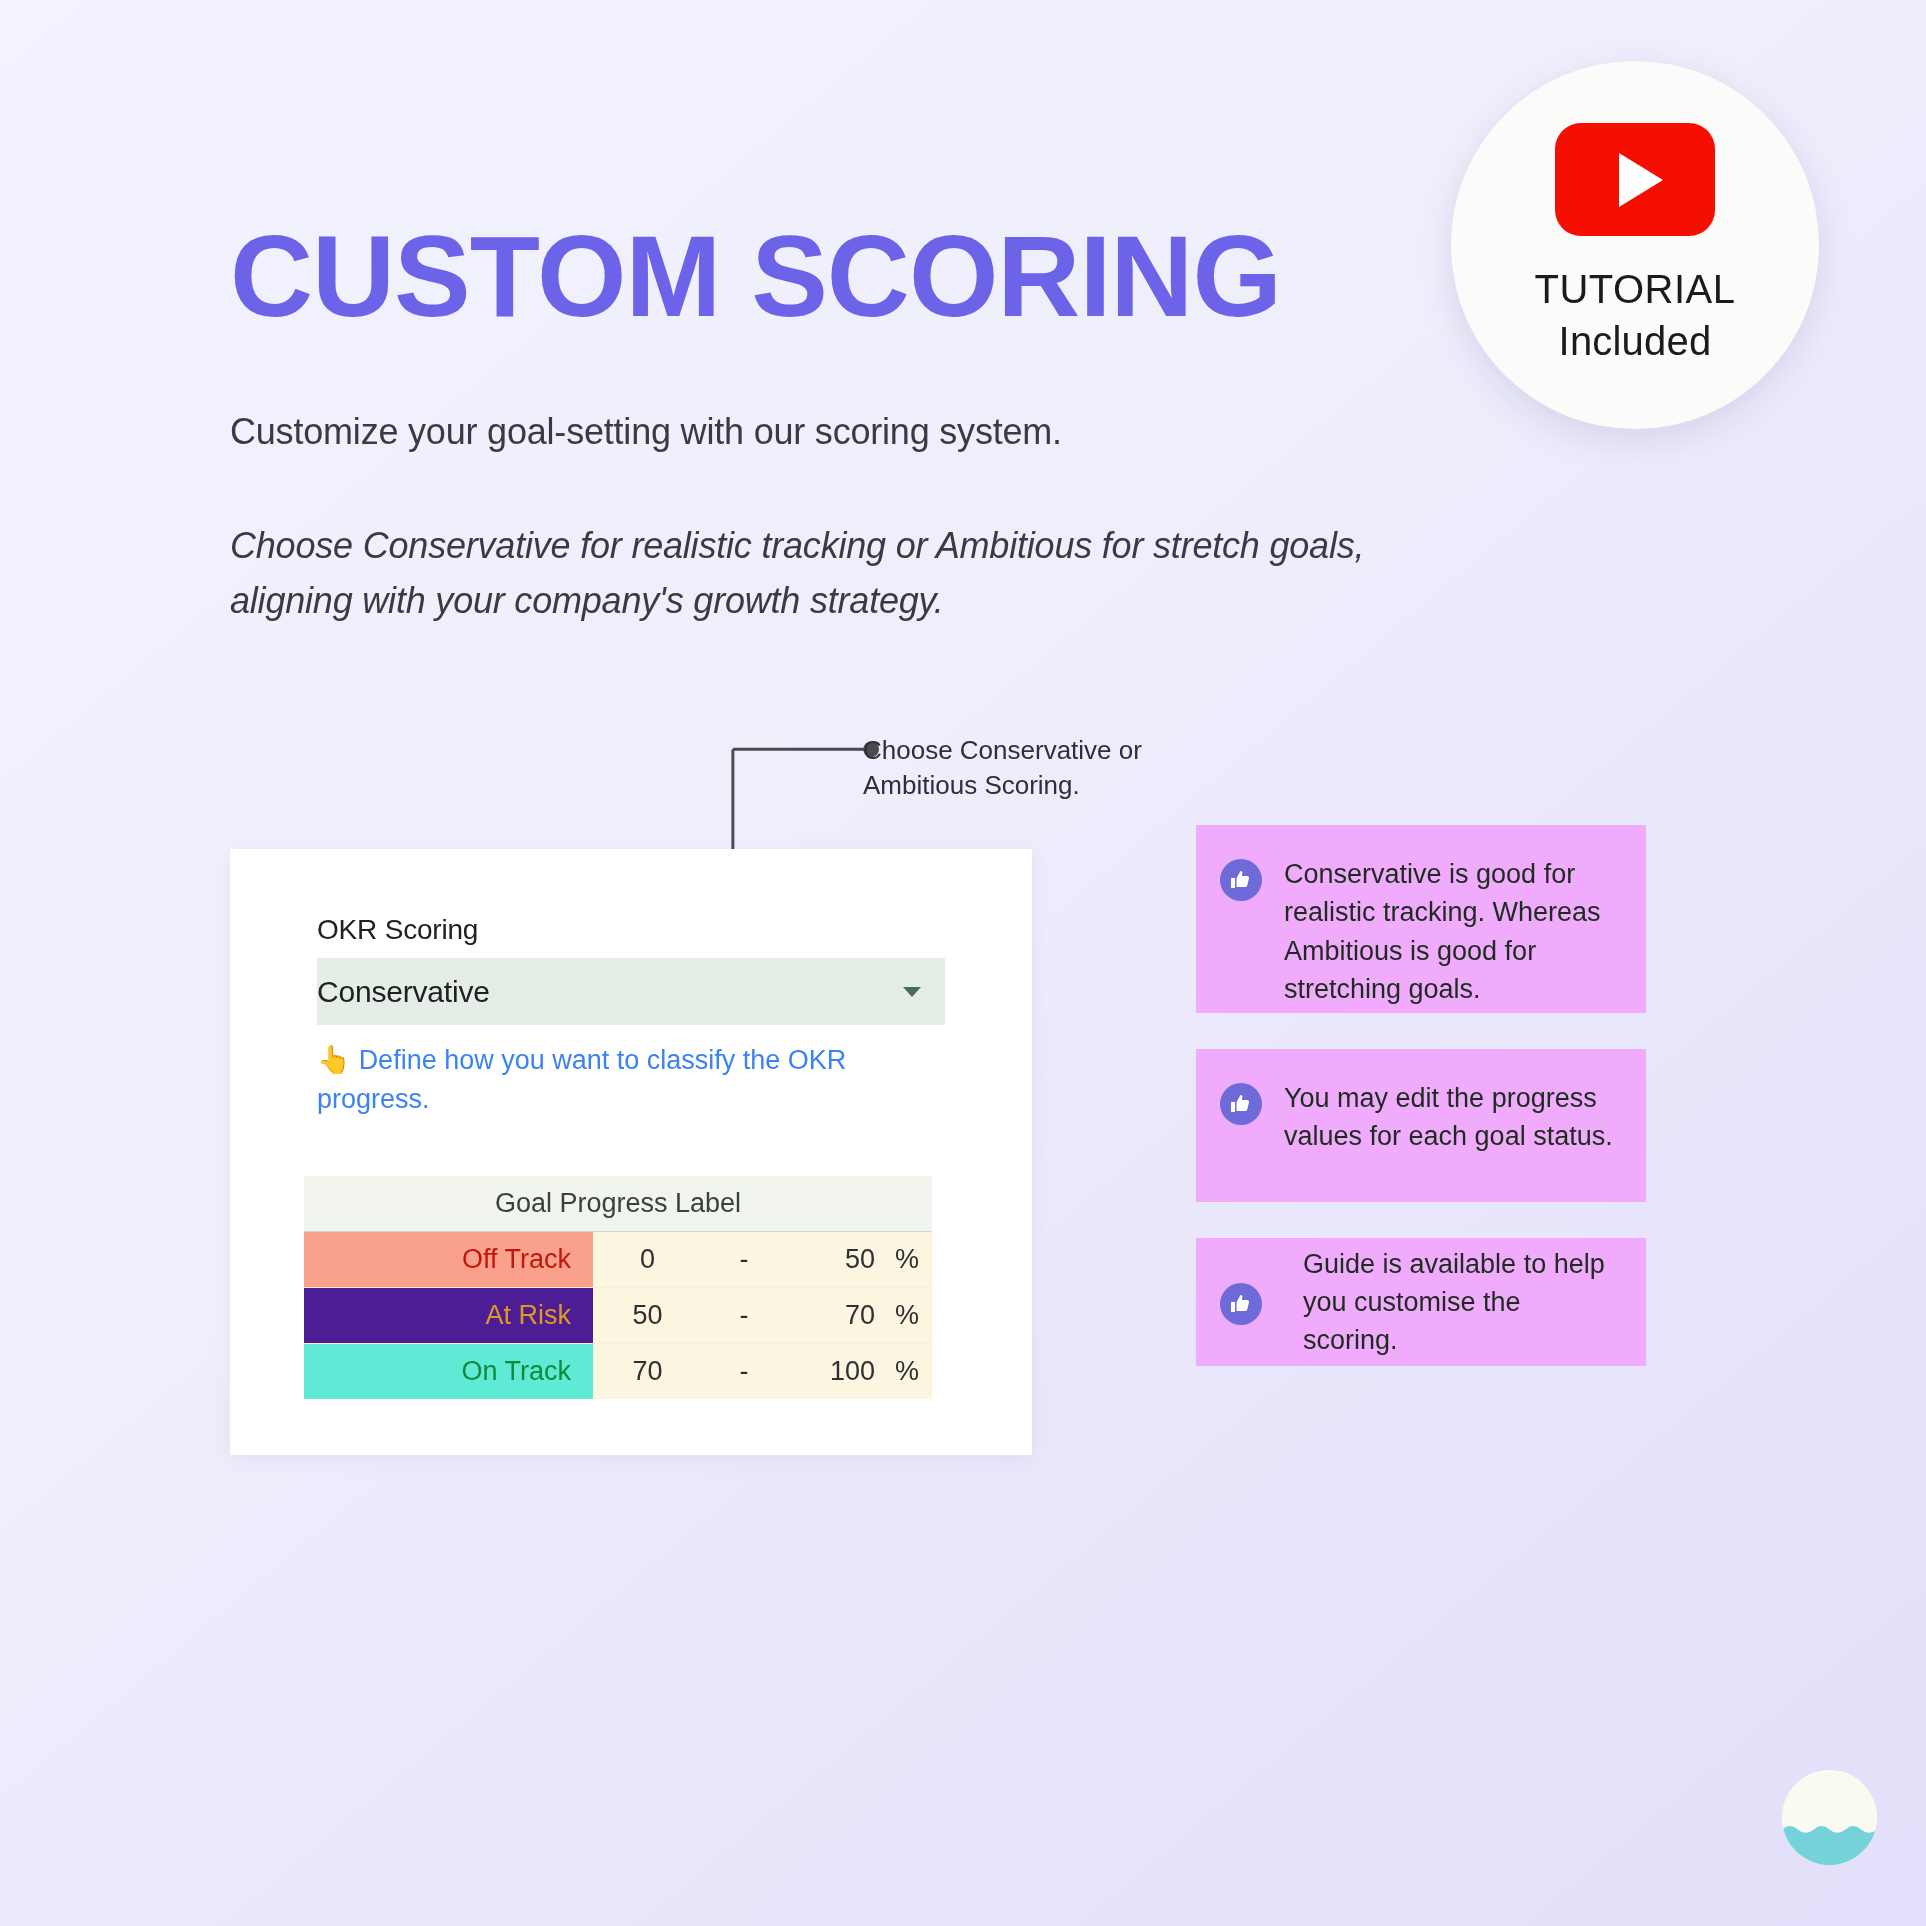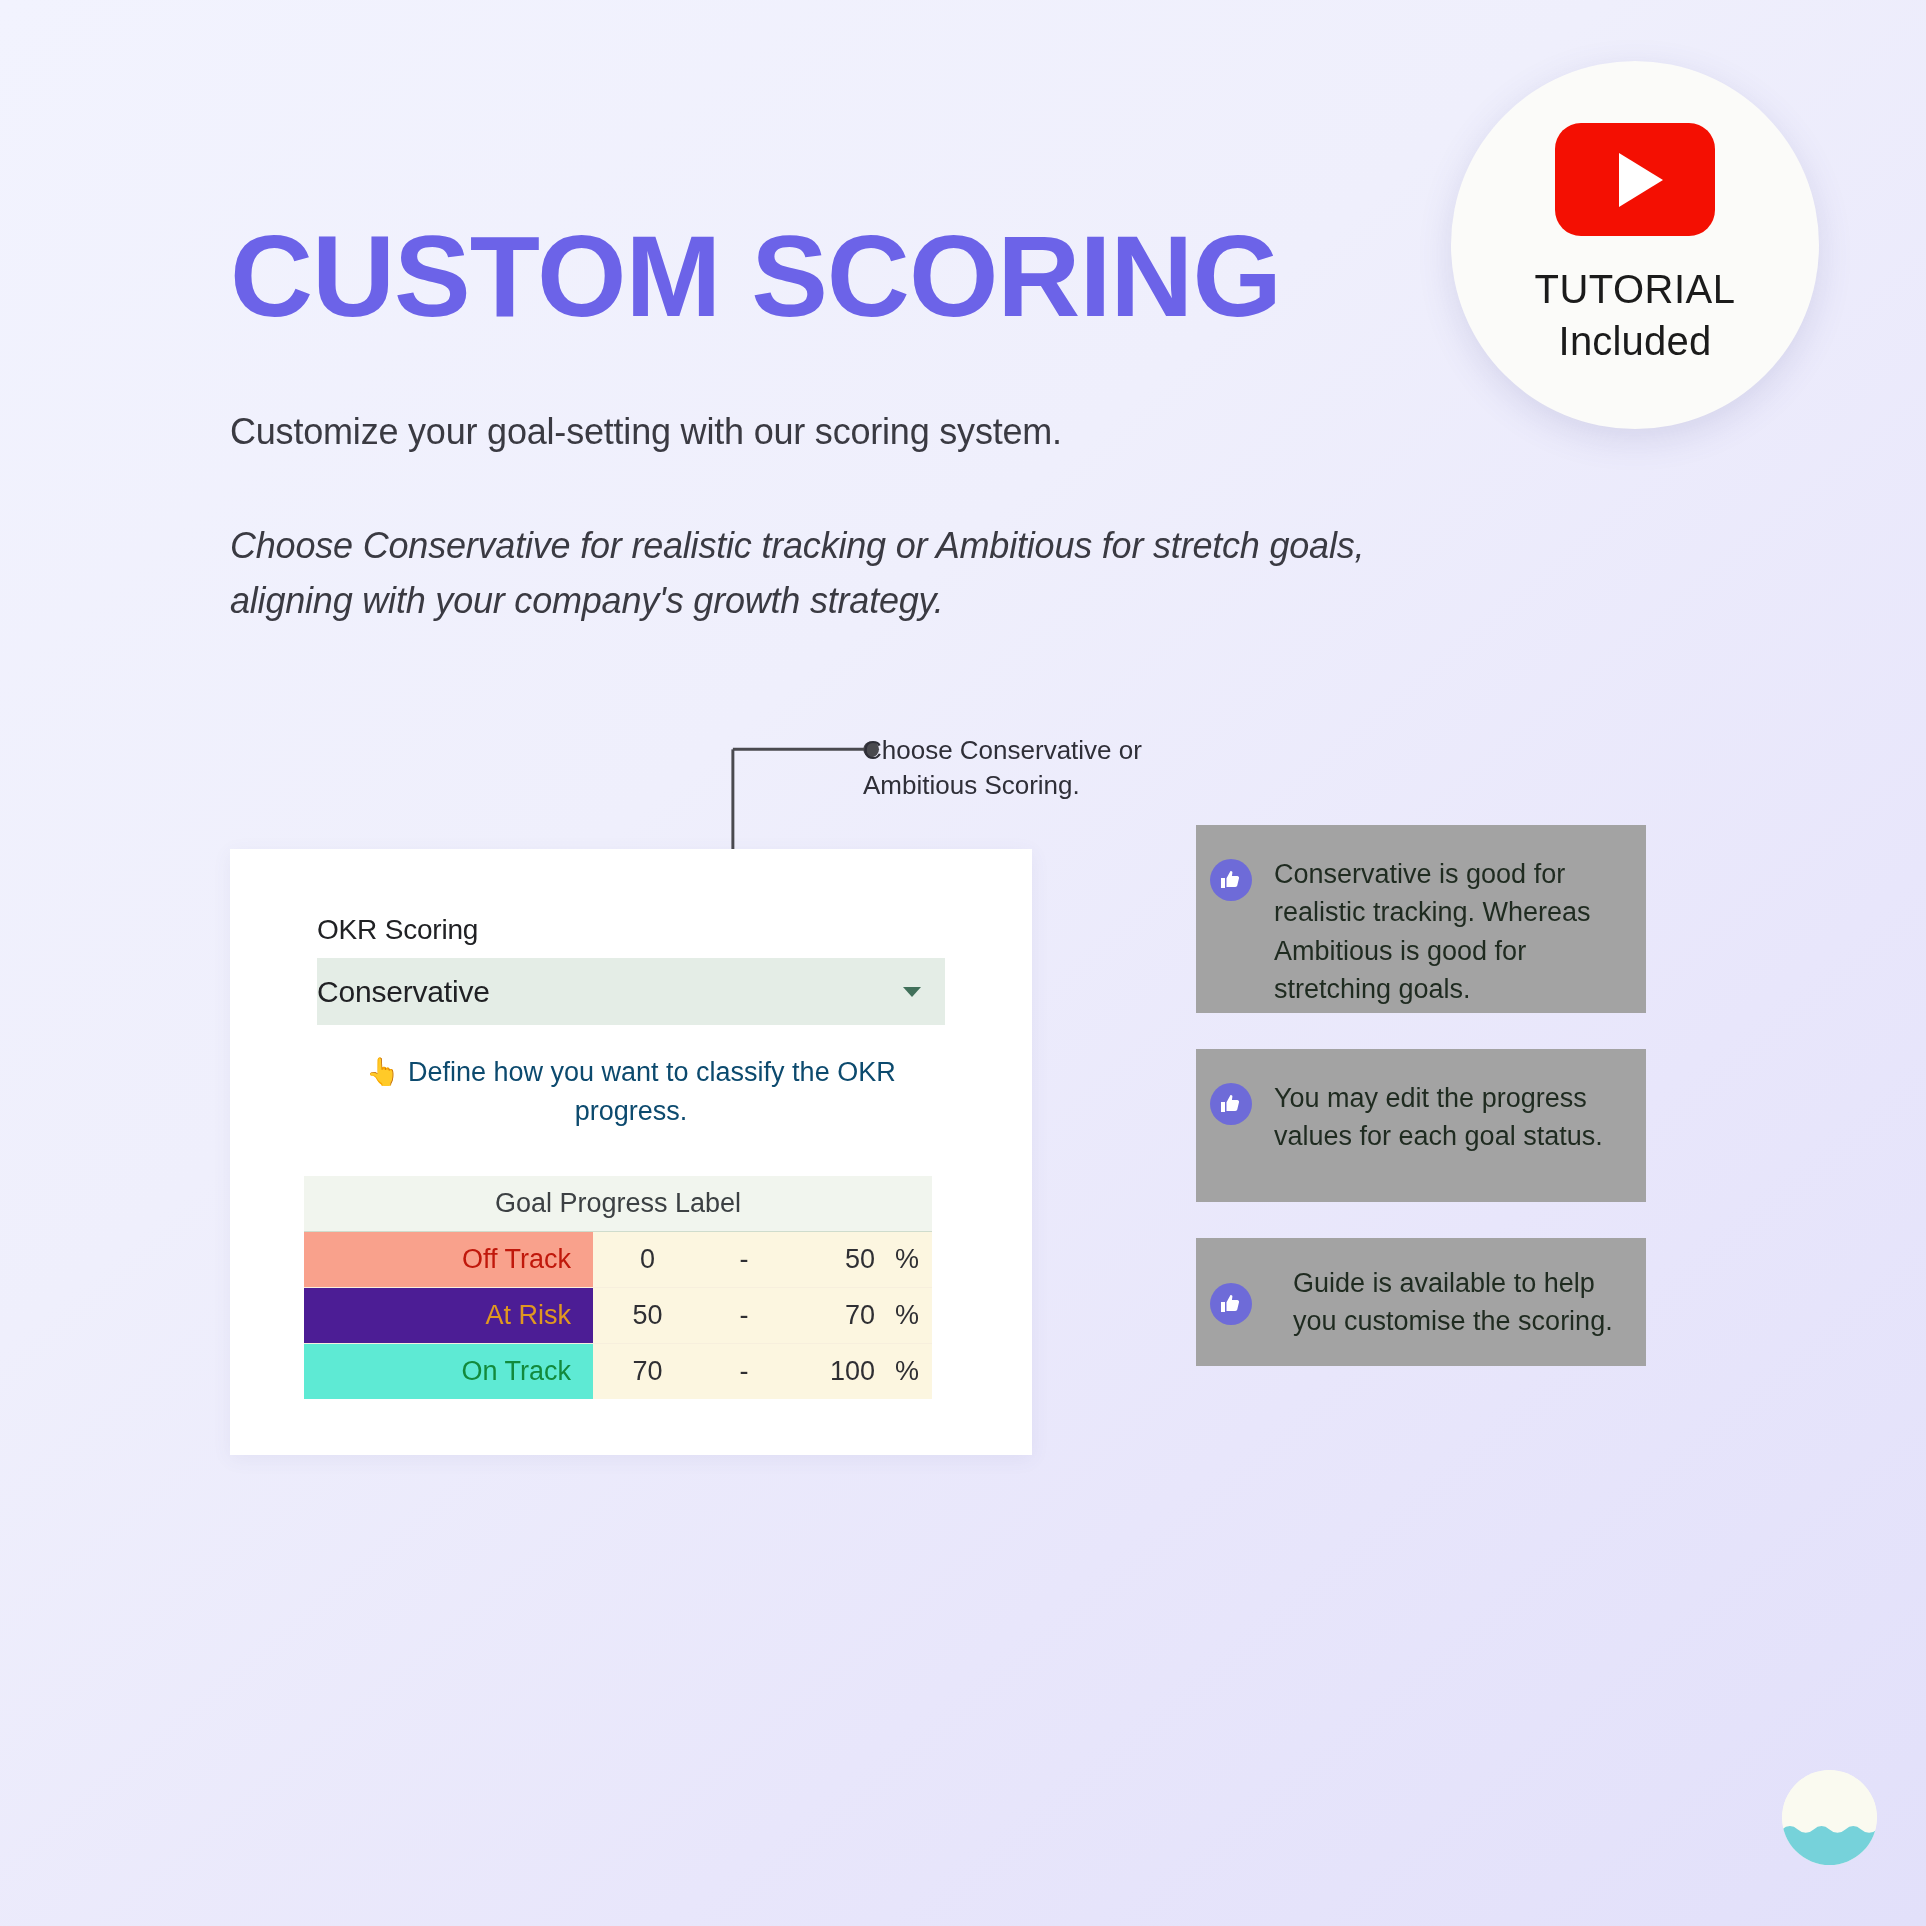--- a/index.html
+++ b/index.html
@@ -157,25 +157,24 @@
     transform: translateY(-50%);
     width: 0;
     height: 0;
     border-left: 9px solid transparent;
     border-right: 9px solid transparent;
     border-top: 10px solid #41705a;
   }
   .okr-hint {
     position: absolute;
     left: 87px;
-    top: 204px;
+    top: 192px;
     width: 628px;
-    text-align: center;
-    font-size: 27px;
-    color: #0c4a6e;
+    font-size: 27px;
+    color: #3b82f6;
     line-height: 1.45;
   }
   .hint-emoji { font-size: 27px; margin-right: 8px; }
 
   .okr-table {
     position: absolute;
     left: 74px;
     top: 327px;
     width: 628px;
     border-collapse: collapse;
@@ -237,24 +236,24 @@
   .row-sep td { border-top: 1px solid #f7efdd; }
 
   
   .tips {
     position: absolute;
     left: 1196px;
     top: 825px;
     width: 450px;
   }
   .tip {
-    background: #a3a3a3;
+    background: #f0abfc;
     display: flex;
     align-items: flex-start;
-    padding: 30px 30px 30px 14px;
+    padding: 30px 30px 30px 24px;
     margin-bottom: 36px;
     box-sizing: border-box;
   }
   .tip-icon {
     flex: 0 0 auto;
     width: 42px;
     height: 42px;
     border-radius: 50%;
     background: #6E6BD8;
     display: flex;

